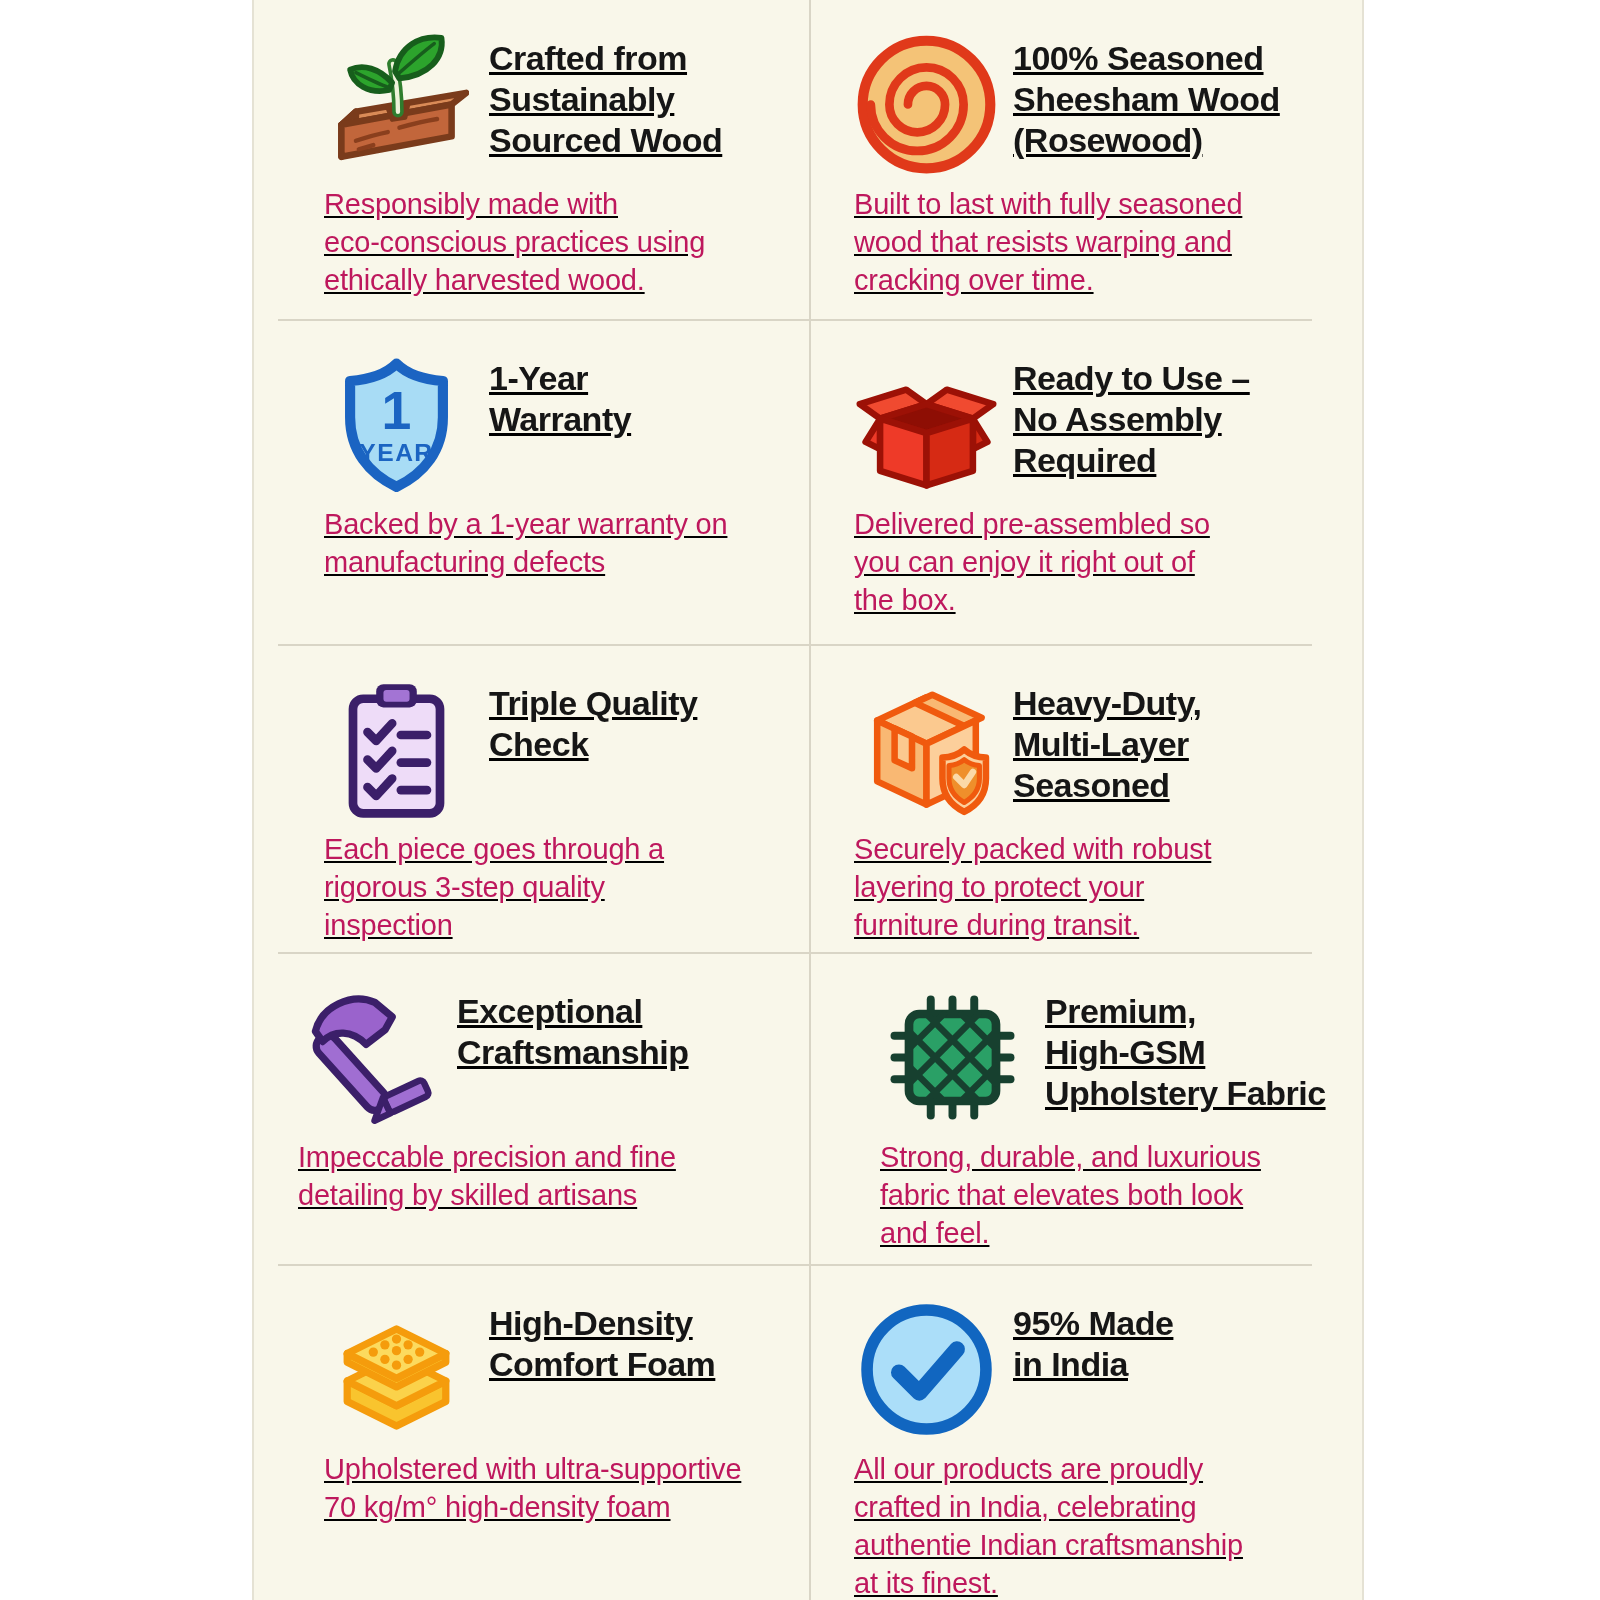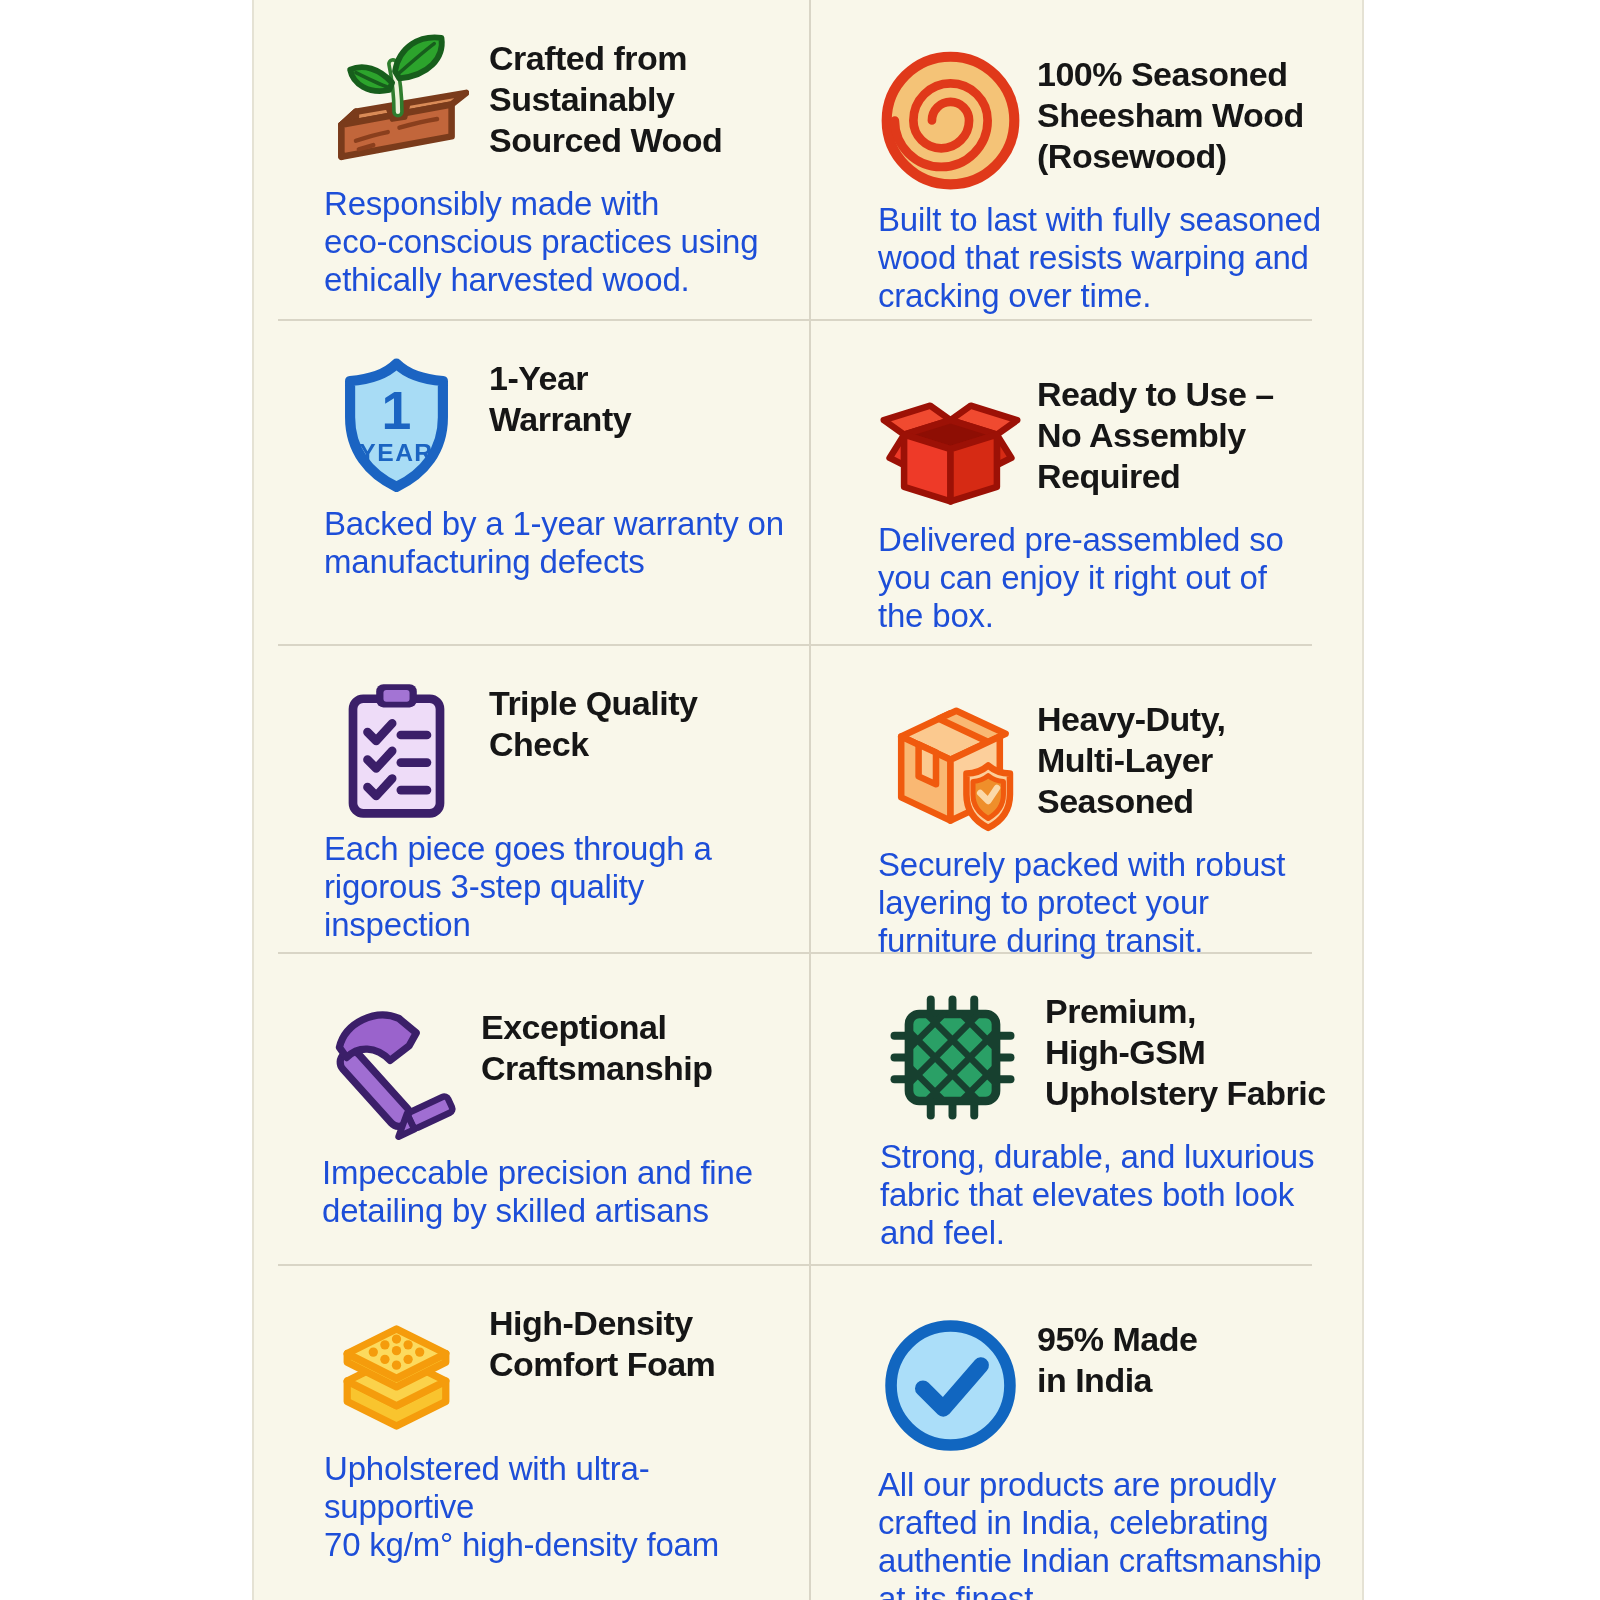--- a/index.html
+++ b/index.html
@@ -4,50 +4,51 @@
 <style>
   html,body { margin:0; padding:0; background:#ffffff; }
   .canvas {
     position:relative; width:1600px; height:1600px; background:#ffffff;
     font-family:"Liberation Sans","DejaVu Sans",sans-serif; overflow:hidden;
   }
   .panel {
     position:absolute; left:252px; top:0; width:1112px; height:1600px;
     background:#f9f7ea; border-left:2px solid #e5e2d4; border-right:2px solid #e5e2d4;
     box-sizing:border-box;
+    text-decoration:underline;
   }
   .grid {
     position:relative; width:100%; height:100%;
     display:grid;
     grid-template-columns:556px 554px;
     grid-template-rows:320px 325px 308px 312px 335px;
   }
   .vline {
     position:absolute; left:555px; top:0; width:2px; height:1600px; background:#d9d5c6;
   }
   .hline {
     position:absolute; left:24px; right:50px; height:2px; background:#d9d5c6;
   }
   .hline.r1{top:319px}.hline.r2{top:644px}.hline.r3{top:952px}.hline.r4{top:1264px}
   .cell { box-sizing:border-box; padding-top:32px; overflow:visible; }
   .cell.col-left  { padding-left:70px; padding-right:14px; }
-  .cell.col-right { padding-left:68px; padding-right:14px;margin-top:16px; }
+  .cell.col-right { padding-left:44px; padding-right:14px; }
   .head { display:flex; align-items:flex-start; }
   .col-left  .head { gap:20px; }
   .col-right .head { gap:14px; }
   .icon-box { width:145px; height:145px; flex:none; }
   .icon-box svg { width:100%; height:100%; display:block; }
   .title {
     margin:0; padding-top:6px; flex:none;
     font-size:34px; line-height:41px; font-weight:bold;
     letter-spacing:-0.5px; color:#161616; white-space:pre-line;
   }
   .desc {
     margin:8px 0 0 0;
-    font-size:33px; line-height:38px; color:#1d4ed8;
+    font-size:29px; line-height:38px; color:#be185d;
     letter-spacing:-0.2px; white-space:pre-line;
   }
   .shield-num  { font-size:37px; font-weight:bold; }
   .shield-year { font-size:17px; font-weight:bold; letter-spacing:1px; }
 </style>
 </head>
 <body>
 
 <div class="canvas">
   <div class="panel">

